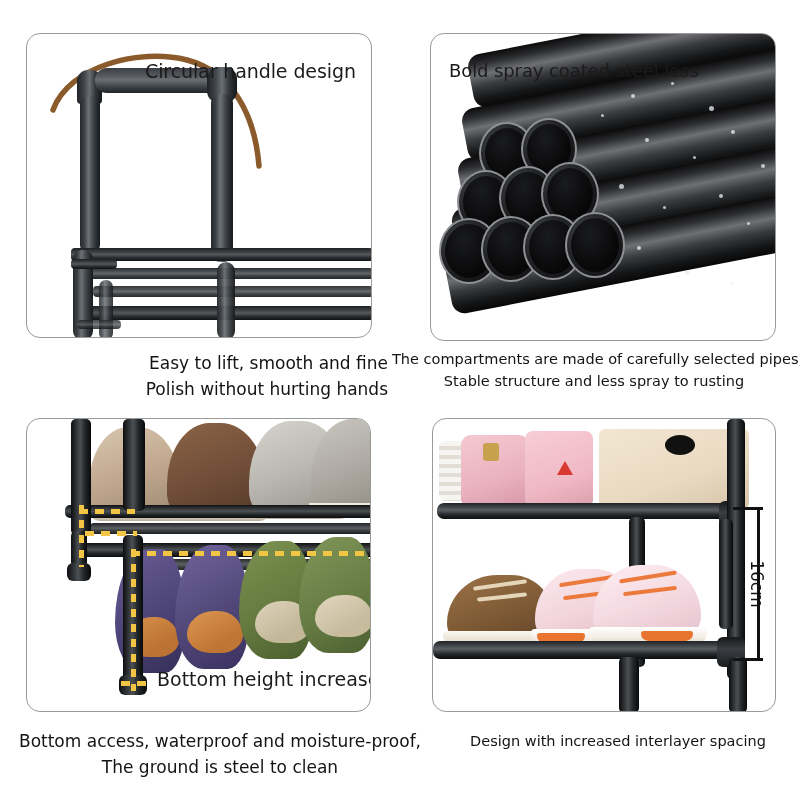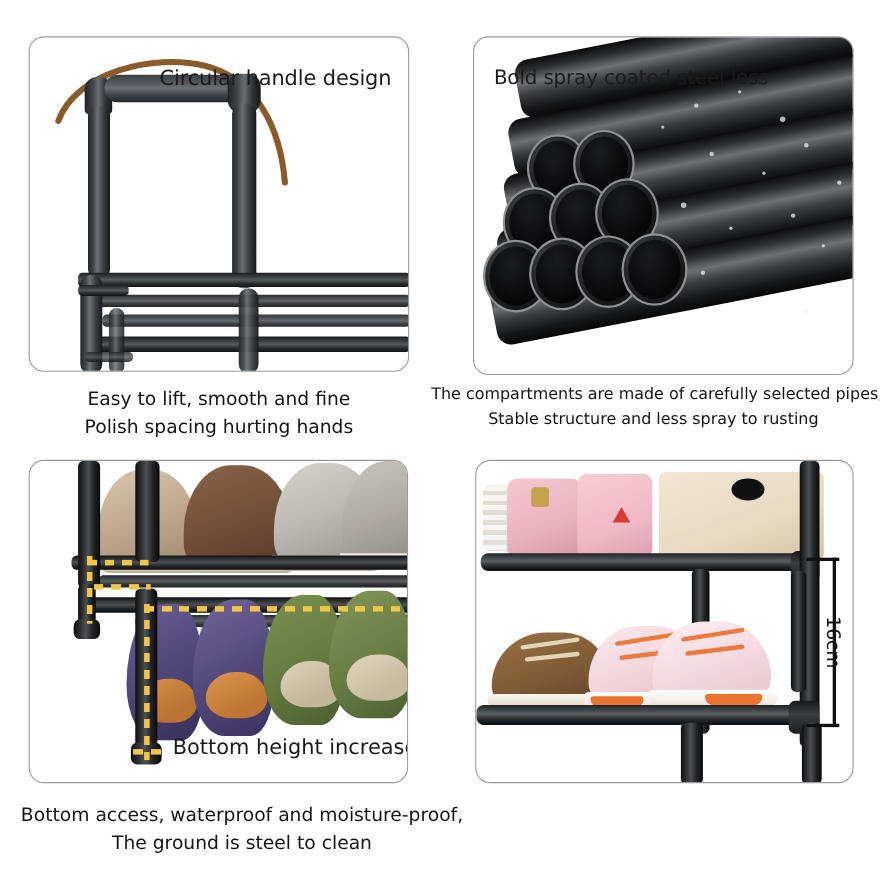--- a/index.html
+++ b/index.html
@@ -62,21 +62,21 @@
   
   .caption {
     position: absolute;
     text-align: center;
     font-family: "DejaVu Sans", sans-serif;
     color: #141414;
     line-height: 1.55;
   }
   .caption div { white-space: nowrap; }
 
-  #cap-tl { left: 10px;  top: 350px; width: 378px; font-size: 17px; }
+  #cap-tl { left: 10px;  top: 350px; width: 378px; font-size: 17px; text-align: right; }
   #cap-tr { left: 392px; top: 348px; width: 404px; font-size: 14.5px; }
   #cap-bl { left: 0px;   top: 728px; width: 440px; font-size: 17px; }
   #cap-br { left: 452px; top: 730px; width: 332px; font-size: 14.5px; }
 
   
   .arc-svg { position: absolute; left: 20px; top: 10px; }
 
   
   .tube {
     position: absolute;
@@ -260,21 +260,21 @@
       <div class="speck" style="left:300px; top:248px; width:3px; height:3px;"></div>
       <div class="speck" style="left:170px; top:80px;  width:3px; height:3px;"></div>
       <div class="speck" style="left:330px; top:130px; width:4px; height:4px;"></div>
     </div>
 
     <div class="panel-title" id="title-tr">Bold spray coated steel less</div>
   </div>
 
   <div class="caption" id="cap-tl">
     <div>Easy to lift, smooth and fine</div>
-    <div>Polish spacing hurting hands</div>
+    <div>Polish without hurting hands</div>
   </div>
 
   <div class="caption" id="cap-tr">
     <div>The compartments are made of carefully selected pipes,</div>
     <div>Stable structure and less spray to rusting</div>
   </div>
 
   <div class="panel" id="panel-bl">
     <div class="panel-inner">
 
@@ -386,15 +386,16 @@
       <div class="dim-label" style="left:300px; top:155px;">16cm</div>
     </div>
   </div>
 
   <div class="caption" id="cap-bl">
     <div>Bottom access, waterproof and moisture-proof,</div>
     <div>The ground is steel to clean</div>
   </div>
 
   <div class="caption" id="cap-br">
+    <div>Design with increased interlayer spacing</div>
   </div>
 
 </div>
 
 </body></html>

